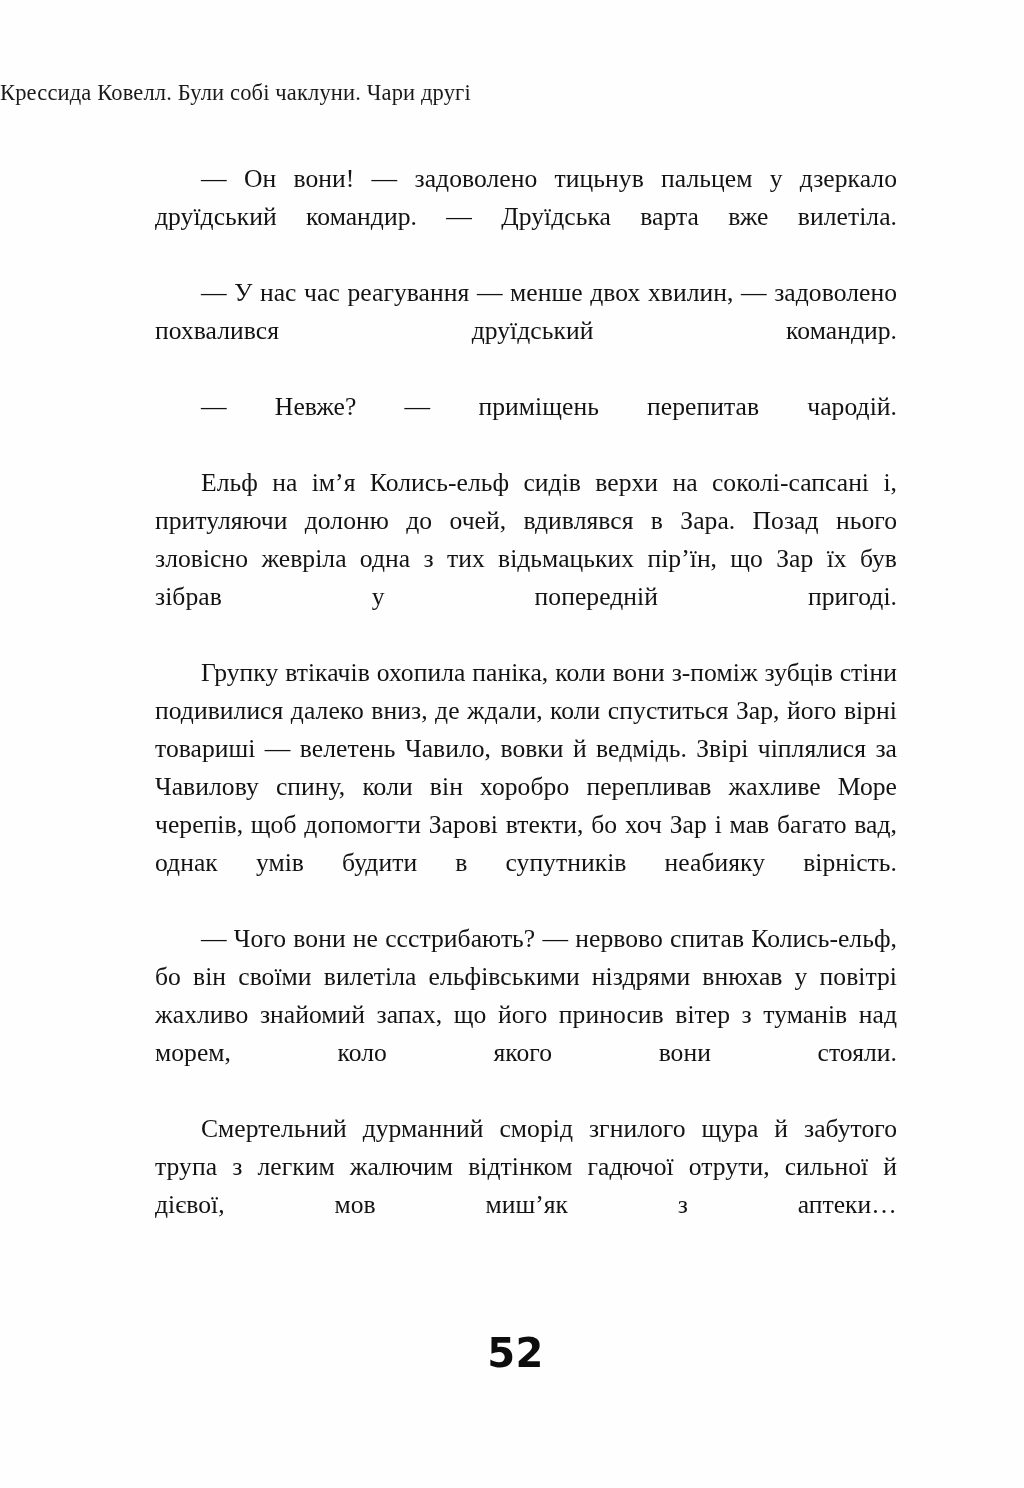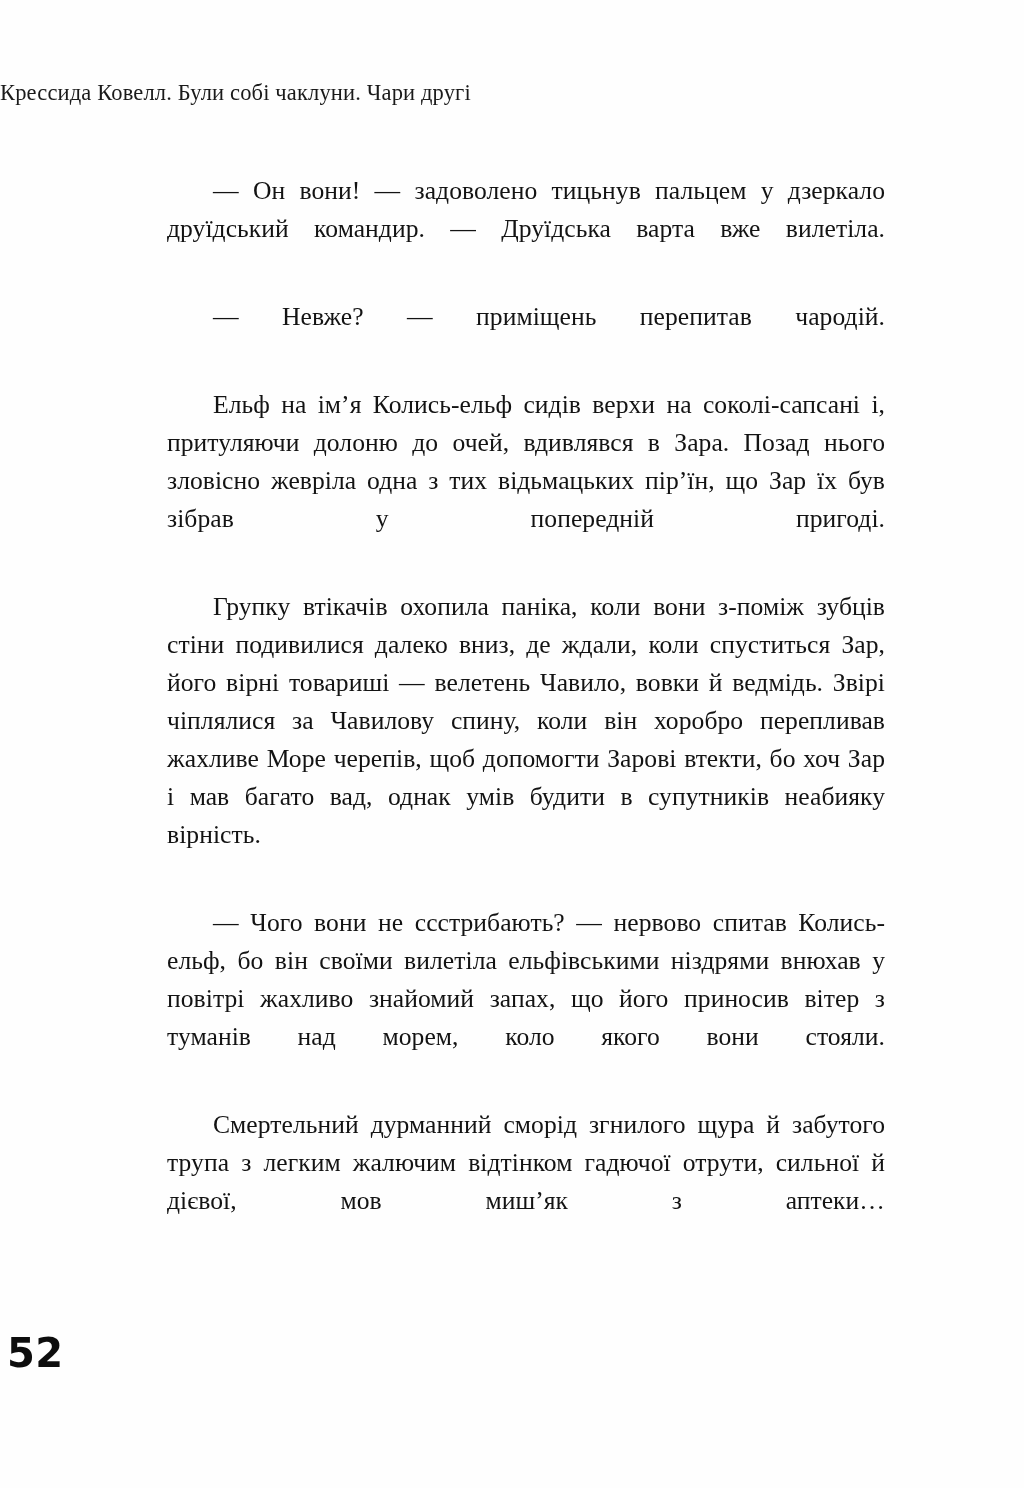--- a/index.html
+++ b/index.html
@@ -44,21 +44,21 @@
     font-size: 25.6px;
     line-height: 38px;
     text-align: justify;
     text-justify: inter-word;
     color: #131313;
     letter-spacing: 0.05px;
     word-spacing: 0.4px;
   }
 
   .text-block p {
-    margin: 12px;
+    margin: 0;
     text-indent: 46px;
     text-align: justify;
   }
 
   .text-block p.last-para {
     text-align: justify;
   }
 
   
   .text-block p:after {
@@ -66,39 +66,40 @@
     display: inline-block;
     width: 100%;
   }
 
   
   .folio {
     position: absolute;
     top: 1333px;
     left: 0;
     right: 0;
-    text-align: left;
+    text-align: center;
     font-family: "DejaVu Sans", "Liberation Sans", sans-serif;
     font-weight: bold;
     font-size: 40px;
     line-height: 1;
     color: #0d0d0d;
     letter-spacing: 0.5px;
     padding-left: 7px;
   }
 </style>
 </head>
 <body>
 
 <div class="page">
 
   <div class="running-head">Крессида Ковелл. Були собі чаклуни. Чари другі</div>
 
   <div class="text-block">
     <p>— Он вони! — задоволено тицьнув пальцем у дзеркало друїдський командир. — Друїдська варта вже вилетіла.</p>
+    <p>— У нас час реагування — менше двох хвилин, — задоволено похвалився друїдський командир.</p>
     <p>— Невже? — приміщень перепитав чародій.</p>
     <p>Ельф на ім’я Колись-ельф сидів верхи на соколі-сапсані і, притуляючи долоню до очей, вдивлявся в Зара. Позад нього зловісно жевріла одна з тих відьмацьких пір’їн, що Зар їх був зібрав у попередній пригоді.</p>
     <p>Групку втікачів охопила паніка, коли вони з-поміж зубців стіни подивилися далеко вниз, де ждали, коли спуститься Зар, його вірні товариші — велетень Чавило, вовки й ведмідь. Звірі чіплялися за Чавилову спину, коли він хоробро перепливав жахливе Море черепів, щоб допомогти Зарові втекти, бо хоч Зар і мав багато вад, однак умів будити в супутників неабияку вірність.</p>
     <p>— Чого вони не ссстрибають? — нервово спитав Колись-ельф, бо він своїми вилетіла ельфівськими ніздрями внюхав у повітрі жахливо знайомий запах, що його приносив вітер з туманів над морем, коло якого вони стояли.</p>
     <p class="last-para">Смертельний дурманний сморід згнилого щура й забутого трупа з легким жалючим відтінком гадючої отрути, сильної й дієвої, мов миш’як з аптеки…</p>
   </div>
 
   <div class="folio">52</div>
 
 </div>

